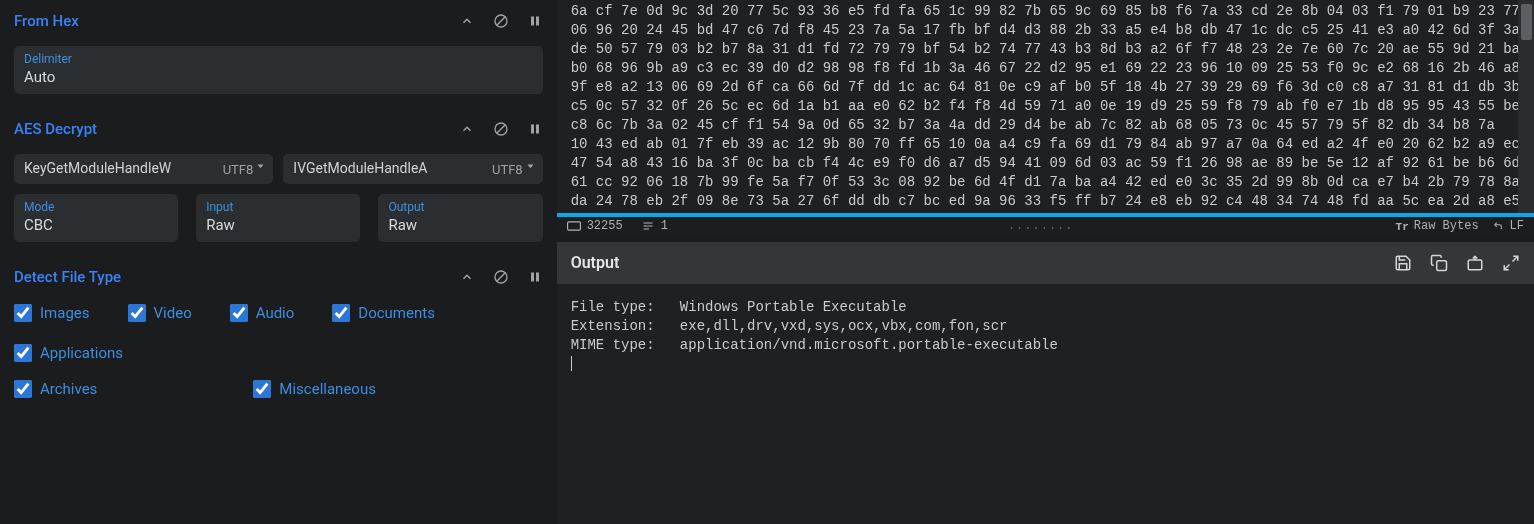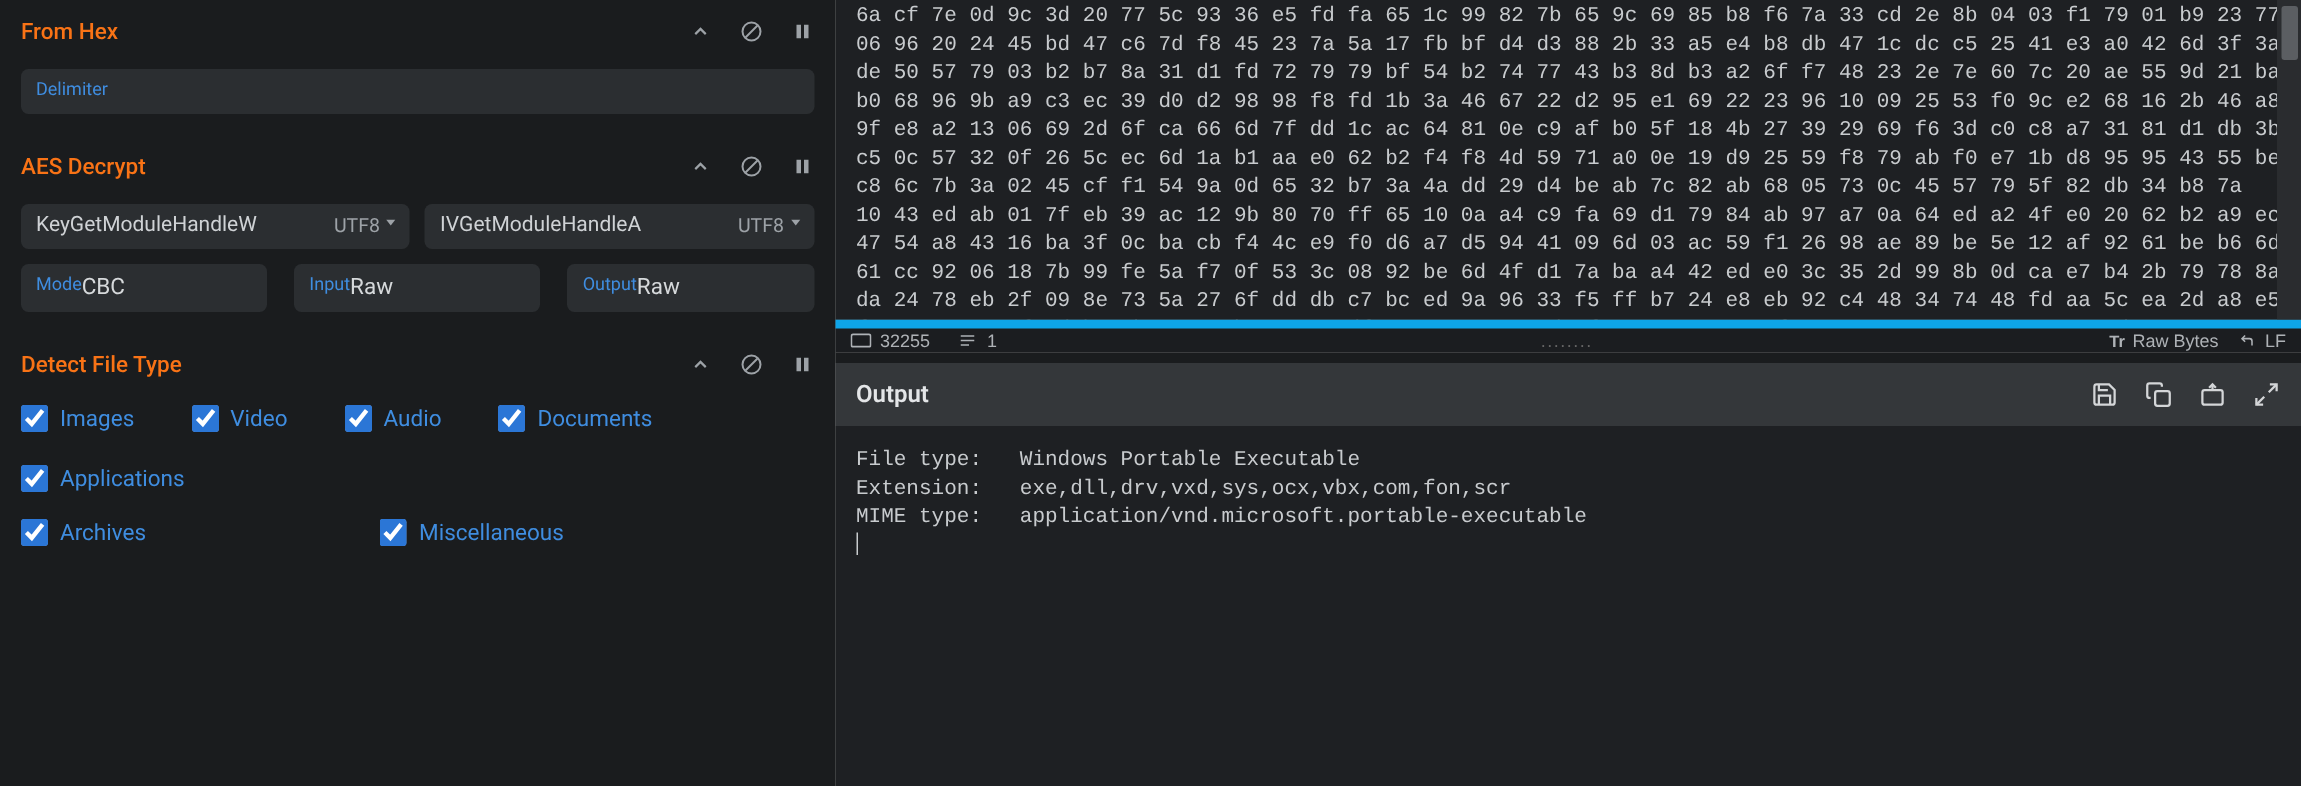--- a/index.html
+++ b/index.html
@@ -1,44 +1,44 @@
 <!DOCTYPE html>
 <html><head>
 <meta charset="utf-8">
 <style>
 *{margin:0;padding:0;box-sizing:border-box}
 body{font-family:-apple-system,BlinkMacSystemFont,"Segoe UI",Roboto,sans-serif;background:#1a1c1e;color:#cfd2d5;width:1534px;height:524px;display:flex;overflow:hidden;font-size:14px}
 .left{width:575px;background:#1a1c1e;overflow-y:auto}
 .right{flex:1;display:flex;flex-direction:column;background:#a3a3a3}
 .op{margin:0;padding:0}
-.op-header{display:flex;align-items:center;padding:12px 14px;color:#f97316;font-size:15px}
+.op-header{display:flex;align-items:center;padding:12px 14px;color:#3b82f6;font-size:15px}
 .op-header .title{flex:1;font-weight:500}
 .op-controls{display:flex;align-items:center;gap:18px}
 .op-controls .ico{width:16px;height:16px;cursor:pointer;display:flex;align-items:center;justify-content:center;color:#9da2a7}
 .op-body{padding:4px 14px 14px 14px;display:flex;flex-wrap:wrap;gap:10px}
-.field{background:#2b2e31;border-radius:5px;padding:6px 10px 8px 10px;display:flex;flex-direction:row;position:relative}
+.field{background:#2b2e31;border-radius:5px;padding:6px 10px 8px 10px;display:flex;flex-direction:column;position:relative}
 .field.full{flex:1 1 100%}
 .field .label{color:#3f8de0;font-size:12px;margin-bottom:2px}
 .field .value{color:#d6d9db;font-size:15px;border:none;background:transparent;outline:none;width:100%}
 .kv-row{display:flex;gap:10px;width:100%}
 .kv-field{background:#2b2e31;border-radius:5px;padding:6px 10px 8px 10px;display:flex;flex-direction:row;position:relative;flex:1}
 .enc-badge{position:absolute;right:8px;top:50%;transform:translateY(-50%);color:#9da2a7;font-size:13px;display:flex;gap:3px;cursor:pointer}
 .three-row{display:flex;gap:18px;width:100%}
 .three-row .field{flex:1}
 .checks{padding:6px 14px 18px 14px;display:flex;flex-wrap:wrap;gap:22px 38px}
 .check{display:flex;align-items:flex-start;gap:8px;cursor:pointer}
 .check input{width:18px;height:18px;accent-color:#2b76d6;cursor:pointer}
 .check span{color:#3f8de0;font-size:15px}
 .checks-row2{padding:0 14px 14px 14px;display:flex;gap:38px}
 .checks-row2 .check:nth-child(2){margin-left:118px}
 .hex-area{flex:1;overflow:hidden;position:relative;background:#1e2023}
 .hex{font-family:"Courier New",Consolas,monospace;font-size:14px;line-height:19px;color:#c8cbce;padding:2px 14px;white-space:pre;overflow:hidden}
 .scrollbar{position:absolute;right:0;top:0;width:16px;height:100%;background:#2a2c2f}
 .scrollbar-thumb{position:absolute;right:2px;top:4px;width:11px;height:36px;background:#5b5e62;border-radius:2px;cursor:pointer}
-.statusbar{height:22px;background:#1b1d20;border-top:6px solid #0ea5e9;display:flex;align-items:center;padding:0 10px;font-size:12px;color:#aeb2b6;font-family:Liberation Sans, sans-serif}
+.statusbar{height:22px;background:#1b1d20;border-top:4px solid #0ea5e9;display:flex;align-items:center;padding:0 10px;font-size:12px;color:#aeb2b6;font-family:Liberation Mono, monospace}
 .statusbar .sb-item{display:flex;align-items:center;gap:6px;margin-right:18px}
 .statusbar .spacer{flex:1;text-align:center;color:#666;letter-spacing:1px}
 .statusbar .sb-right{display:flex;align-items:center;gap:12px}
 .divider{height:7px;background:#1a1c1e;cursor:row-resize}
 .output-header{height:42px;background:#34373a;display:flex;align-items:center;padding:0 14px;color:#e4e6e8;font-size:16px;font-weight:600}
 .output-header .title{flex:1}
 .output-header .actions{display:flex;gap:18px}
 .output-header .aico{cursor:pointer;display:flex;align-items:center;justify-content:center;color:#d4d6d8}
 .output-body{flex:1;background:#1e2023;padding:14px;font-family:"Courier New",Consolas,monospace;font-size:14px;line-height:19px;color:#c8cbce;white-space:pre;position:relative}
 .cursor{display:inline-block;width:1px;height:15px;background:#c8cbce;vertical-align:middle}
@@ -68,20 +68,21 @@
             <svg width="12" height="14" viewBox="0 0 24 24" fill="currentColor">
               <rect x="4" y="3" width="6" height="18"></rect>
               <rect x="14" y="3" width="6" height="18"></rect>
             </svg>
           </span>
       </div>
     </div>
     <div class="op-body">
       <div class="field full">
         <span class="label">Delimiter</span>
+        <span class="value">Auto</span>
       </div>
     </div>
   </div>
 
   <div class="op">
     <div class="op-header">
       <div class="title">AES Decrypt</div>
       <div class="op-controls">
         <span class="ico">
             <svg width="14" height="14" viewBox="0 0 24 24" fill="none" stroke="currentColor" stroke-width="2.5">

